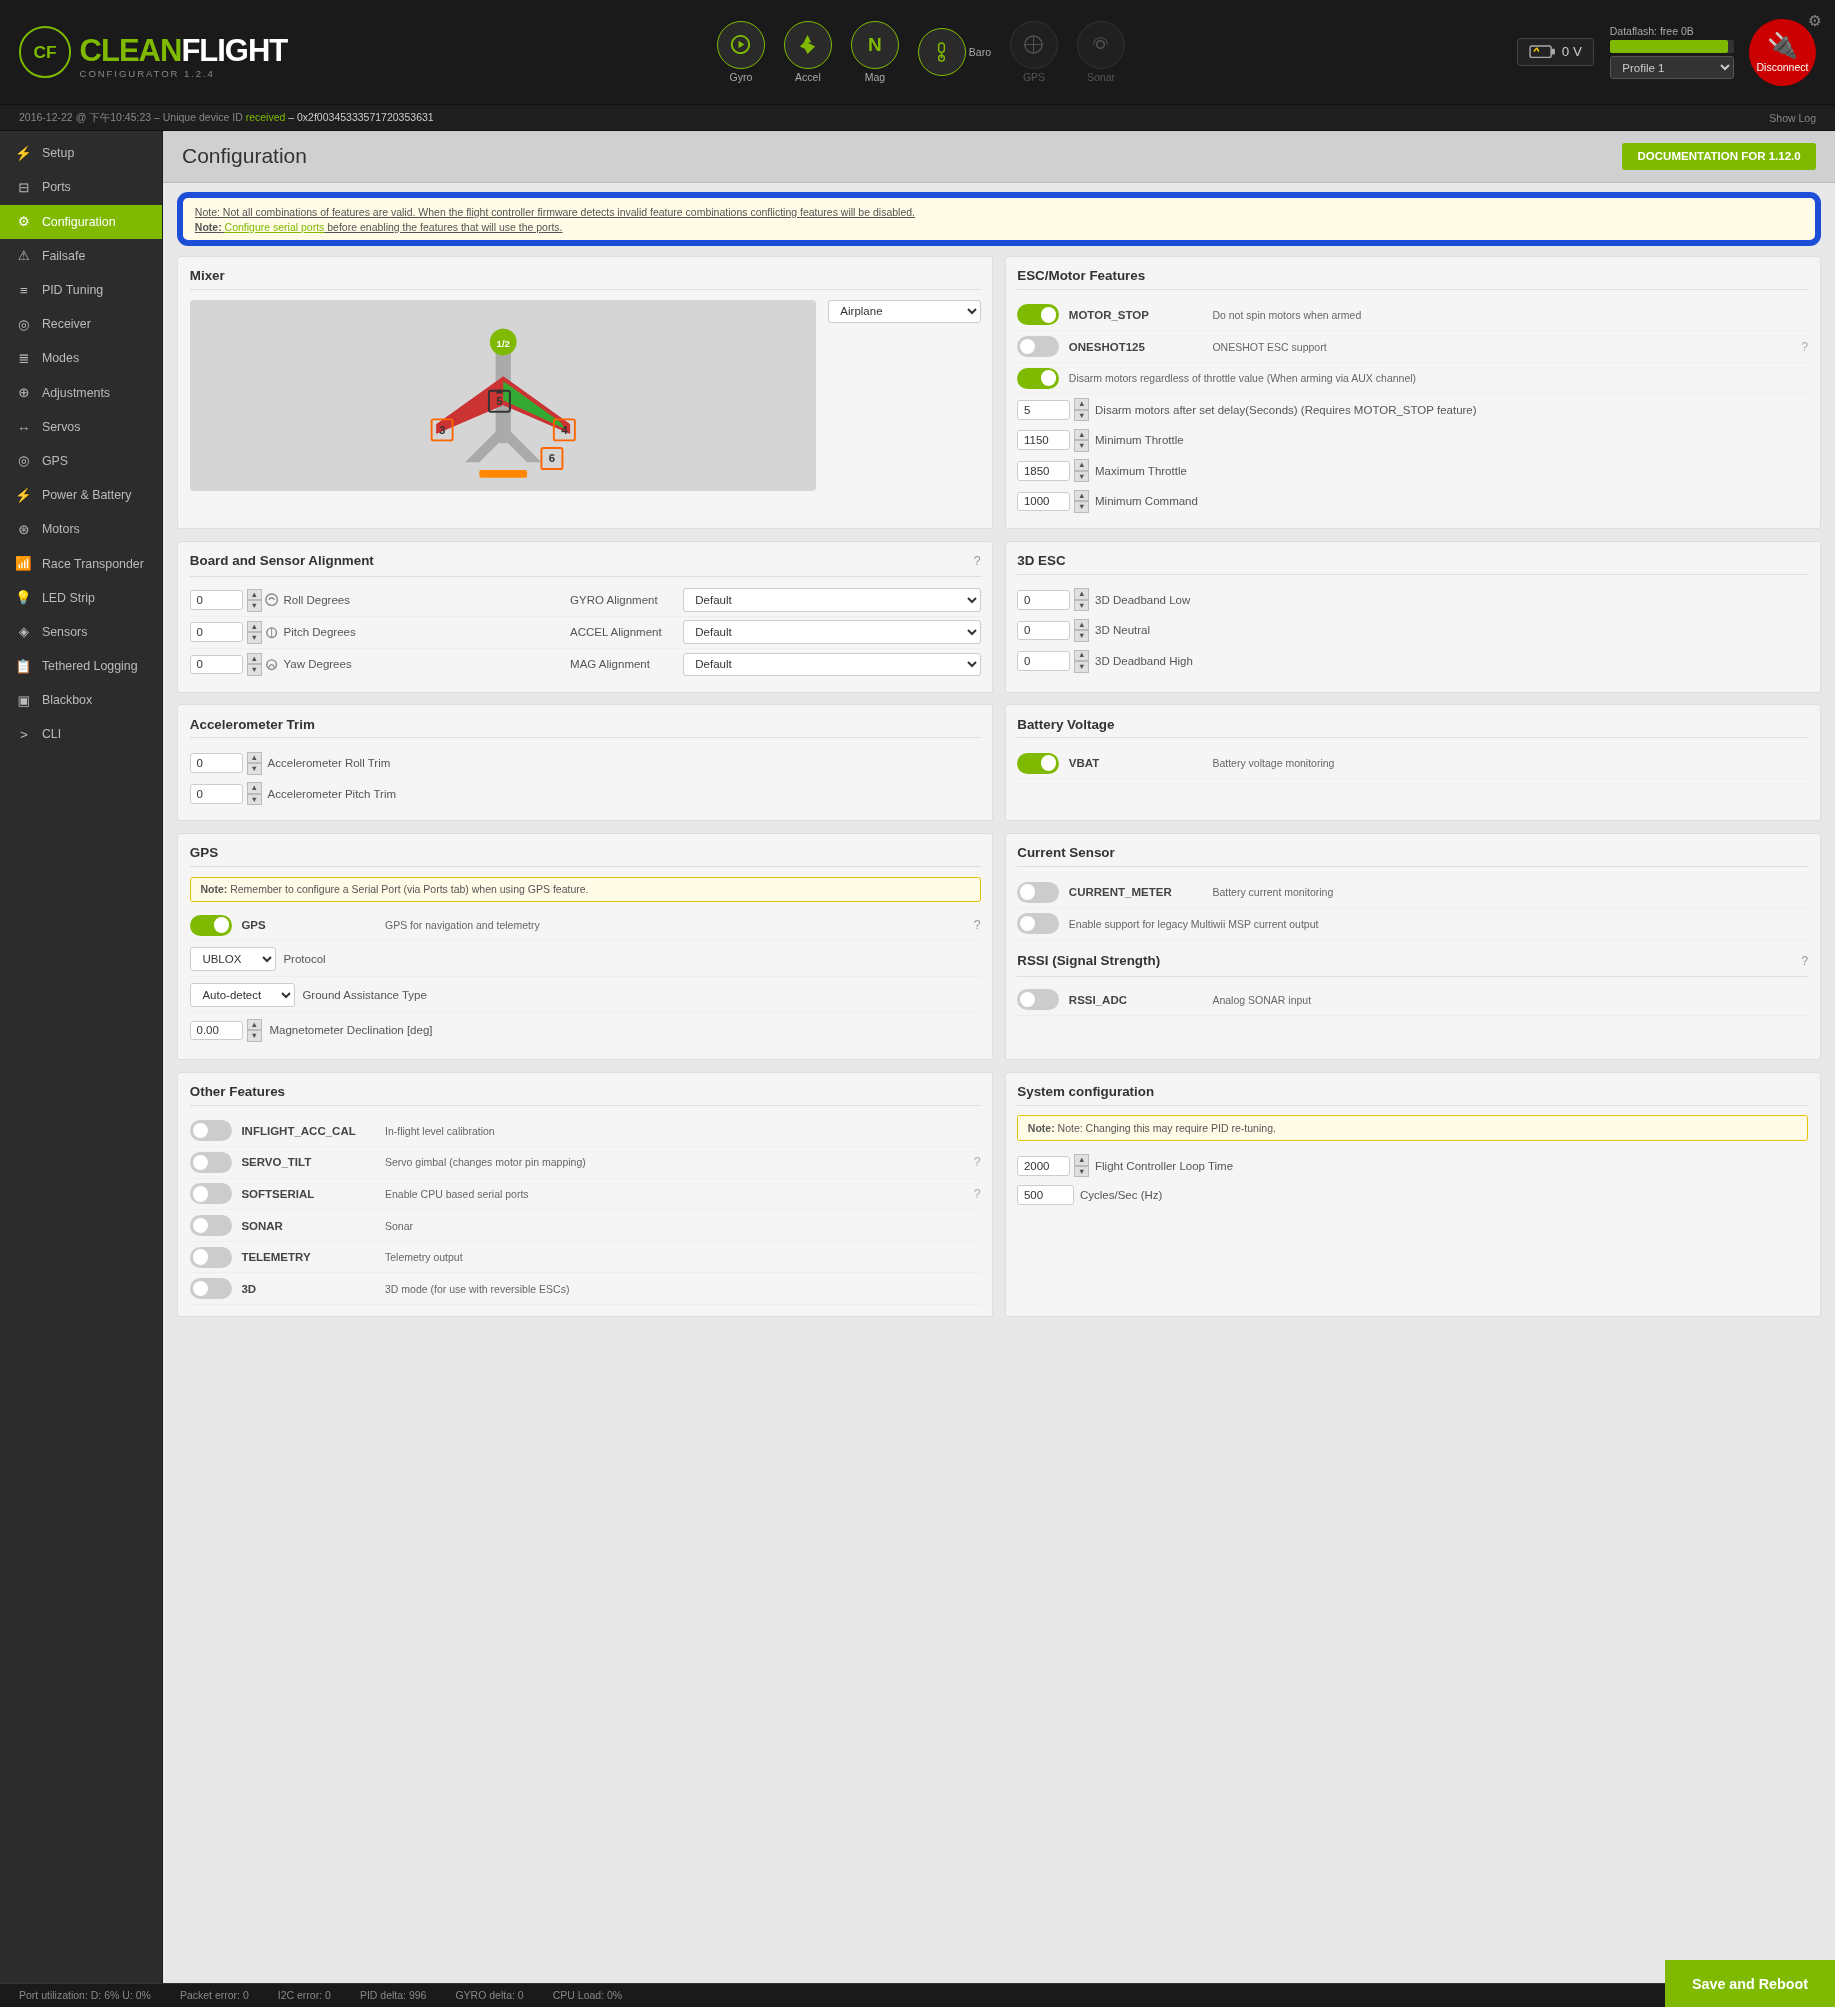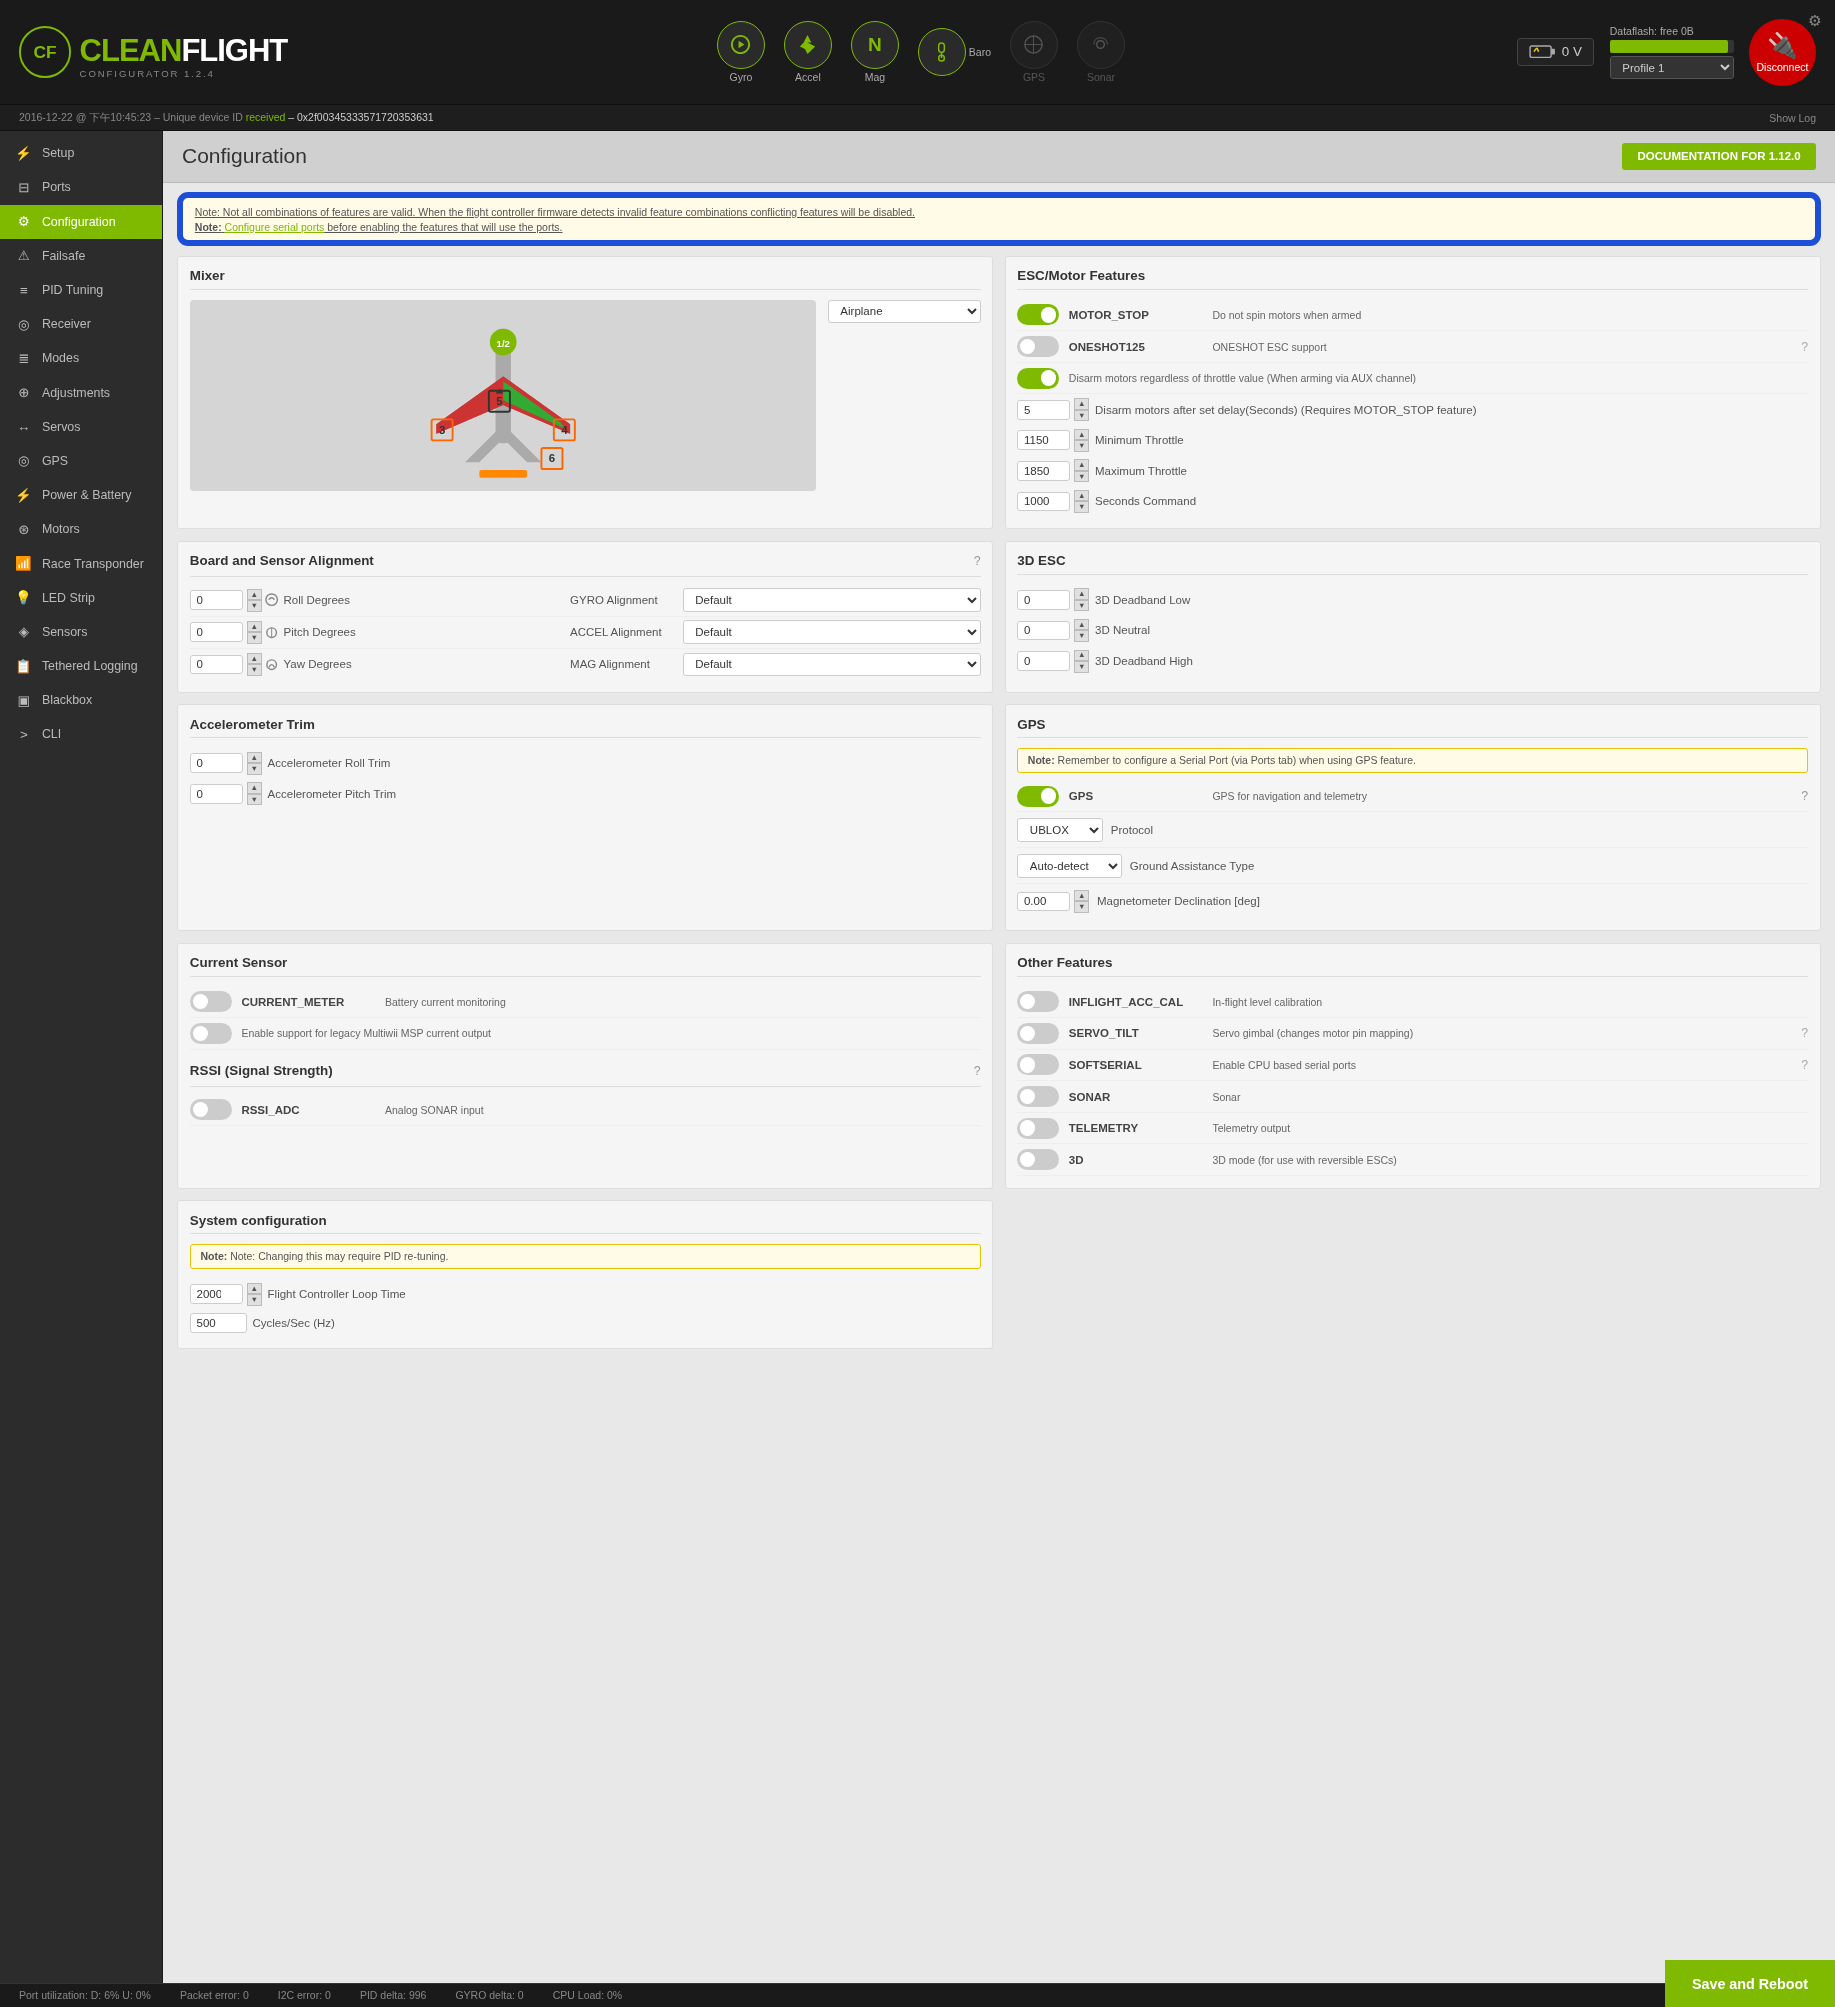--- a/index.html
+++ b/index.html
@@ -384,21 +384,21 @@
         </div>
 
         <div class="num-input-group">
           <div class="two-spinner">
             <input type="number" class="num-input" value="1000" style="">
             <div class="spinners">
               <div class="spin-up">▲</div>
               <div class="spin-dn">▼</div>
             </div>
           </div>
-          <span class="num-input-label">Seconds Command</span>
+          <span class="num-input-label">Minimum Command</span>
         </div>
       </div>
 
       <div class="section-card">
         <div style="display:flex;justify-content:space-between;align-items:center;">
           <div class="section-title" style="border:none;margin:0;padding:0;">Board and Sensor Alignment</div>
           <span class="info-icon">?</span>
         </div>
         <div style="height:1px;background:#ddd;margin:7.6px 0;"></div>
 
@@ -522,20 +522,28 @@
             <input type="number" class="num-input" value="0" style="">
             <div class="spinners">
               <div class="spin-up">▲</div>
               <div class="spin-dn">▼</div>
             </div>
           </div>
           <span class="num-input-label">Accelerometer Pitch Trim</span>
         </div>
       </div>
 
+      <div class="section-card">
+        <div class="section-title">Battery Voltage</div>
+        <div class="feature-row">
+          <label class="toggle"><input type="checkbox" checked="" style=""><span class="toggle-slider"></span></label>
+          <span class="feature-name">VBAT</span>
+          <span class="feature-desc">Battery voltage monitoring</span>
+        </div>
+      </div>
 
       <div class="section-card">
         <div class="section-title">GPS</div>
 
         <div class="gps-note">
           <strong>Note:</strong> Remember to configure a Serial Port (via Ports tab) when using GPS feature.
         </div>
 
         <div class="feature-row">
           <label class="toggle"><input type="checkbox" checked="" style=""><span class="toggle-slider"></span></label>

